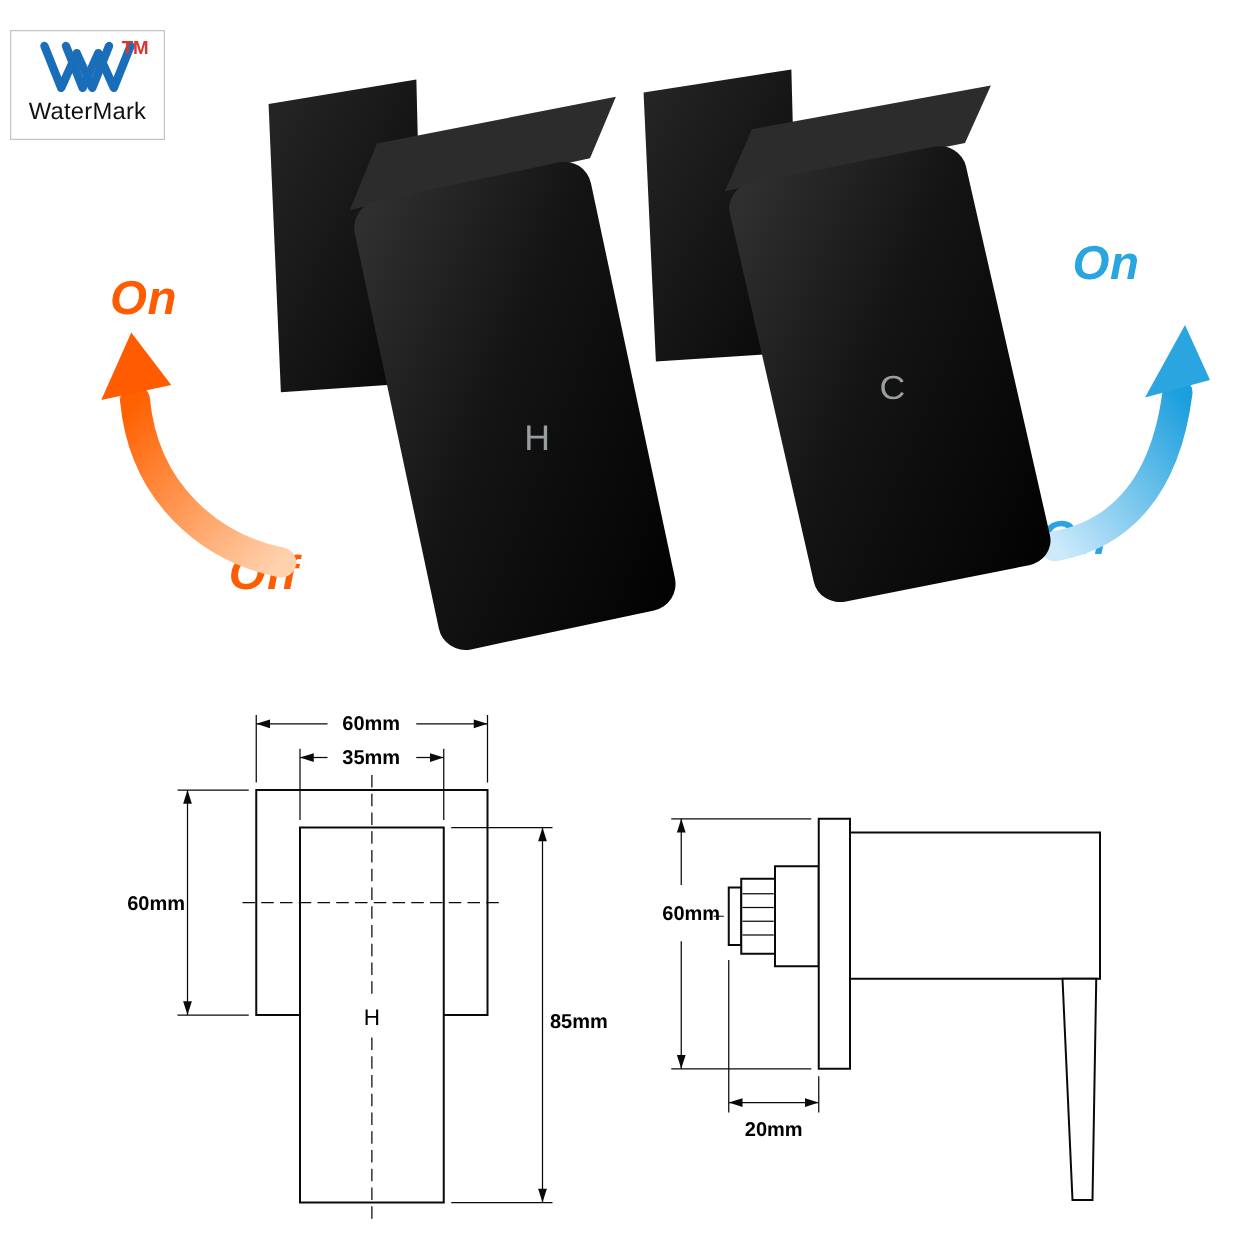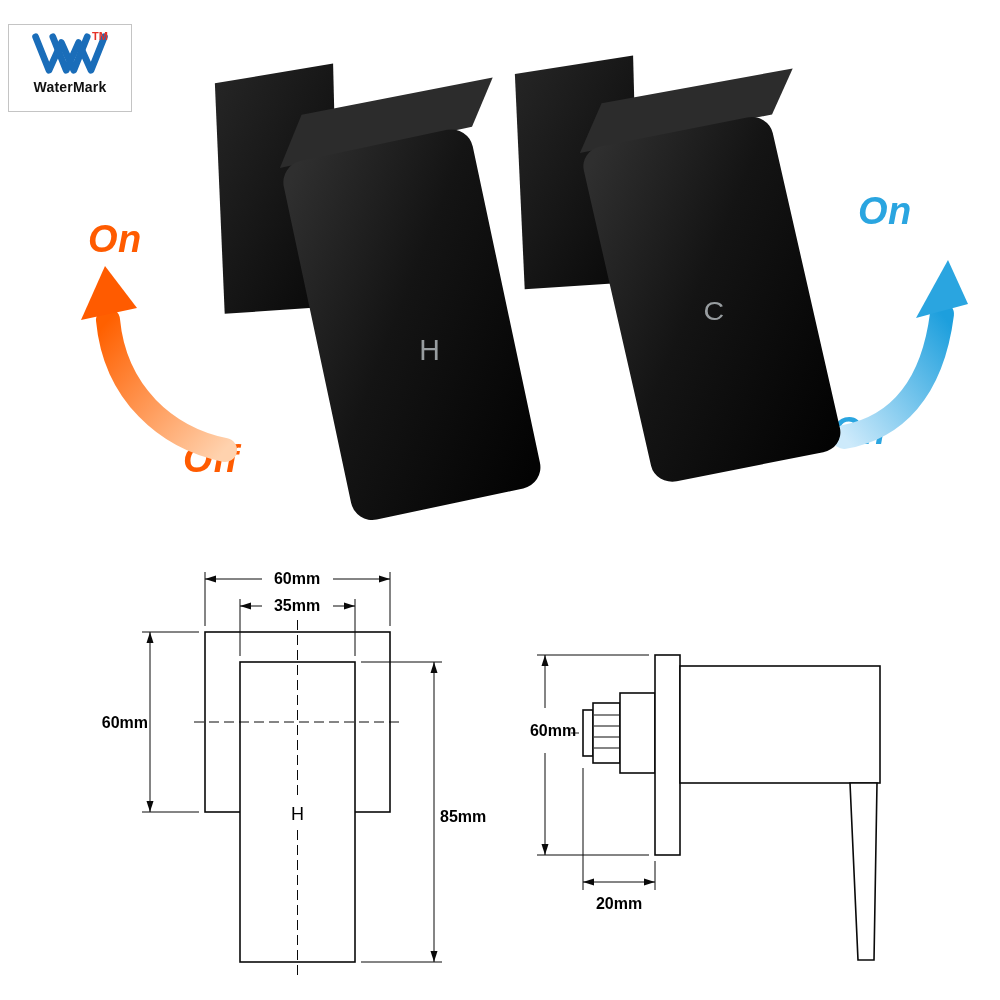--- a/index.html
+++ b/index.html
@@ -4,22 +4,22 @@
 <style>
   * { margin:0; padding:0; box-sizing:border-box; }
   html,body { background:#fff; font-family:"Liberation Sans", sans-serif; }
   .stage { position:relative; width:1000px; height:1000px; background:#fff; overflow:hidden; }
   .abs { position:absolute; }
   svg { overflow:visible; display:block; }
 
   
   .badge { position:absolute; left:8px; top:24px; width:124px; height:88px;
            border:1px solid #c4c4c4; background:#fff; text-align:center; padding-top:7px; }
-  .badge .tm { position:absolute; right:23px; top:5px; font-size:11px; font-weight:700; color:#e53228; }
-  .badge .wm-name { font-size:14px; font-weight:700; color:#101010; margin-top:3px; letter-spacing:0.2px; }
+  .badge .tm { position:absolute; right:12px; top:5px; font-size:15px; font-weight:700; color:#e53228; }
+  .badge .wm-name { font-size:19px; font-weight:400; color:#101010; margin-top:3px; letter-spacing:0.2px; }
   .badge .wlogo { margin:0 auto; }
 
   
   .onoff { position:absolute; font-style:italic; font-weight:700; font-size:38px; letter-spacing:0.5px; }
   .hot  { color:#ff5b00; }
   .cold { color:#2aa5e0; }
 
   
   .handle-letter { fill:#989da0; font-size:29px; font-weight:400; font-family:"Liberation Sans",sans-serif; }
 

